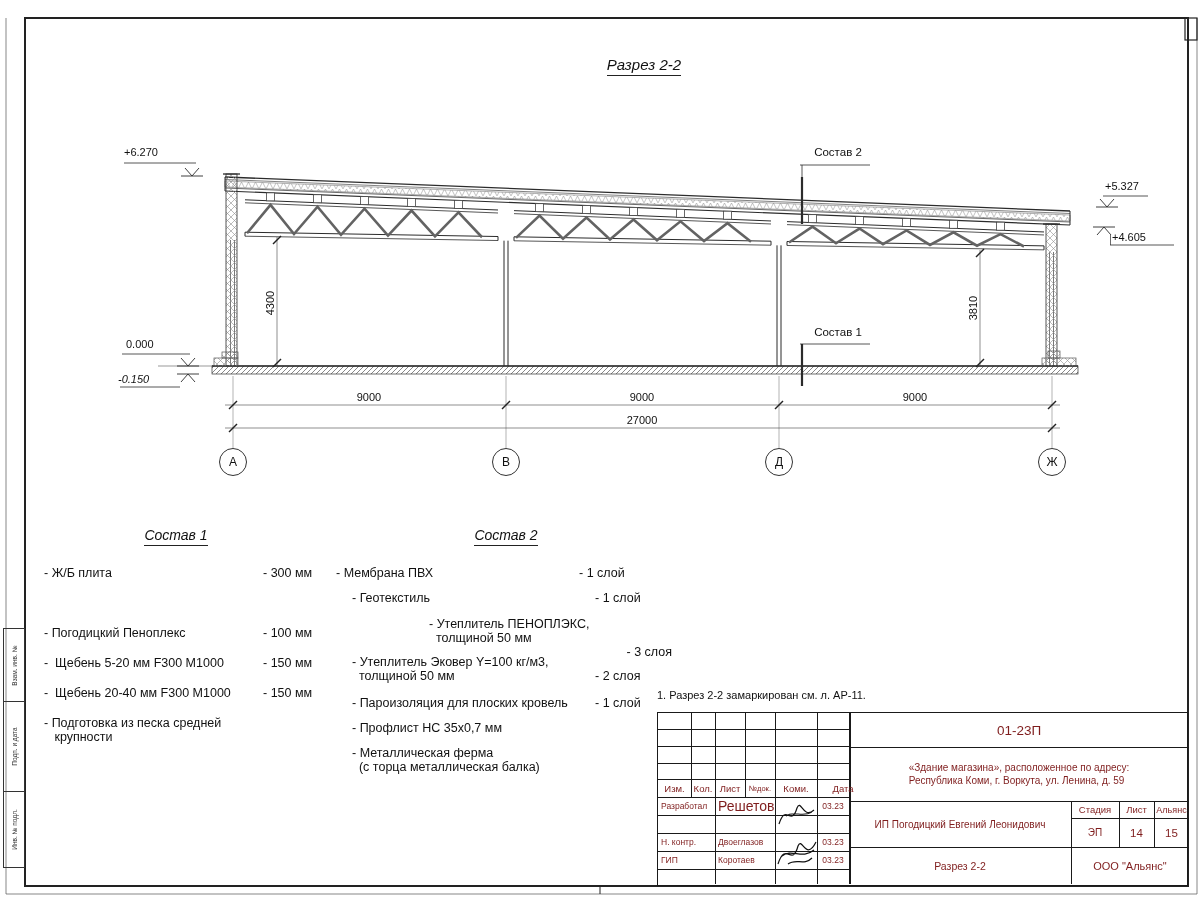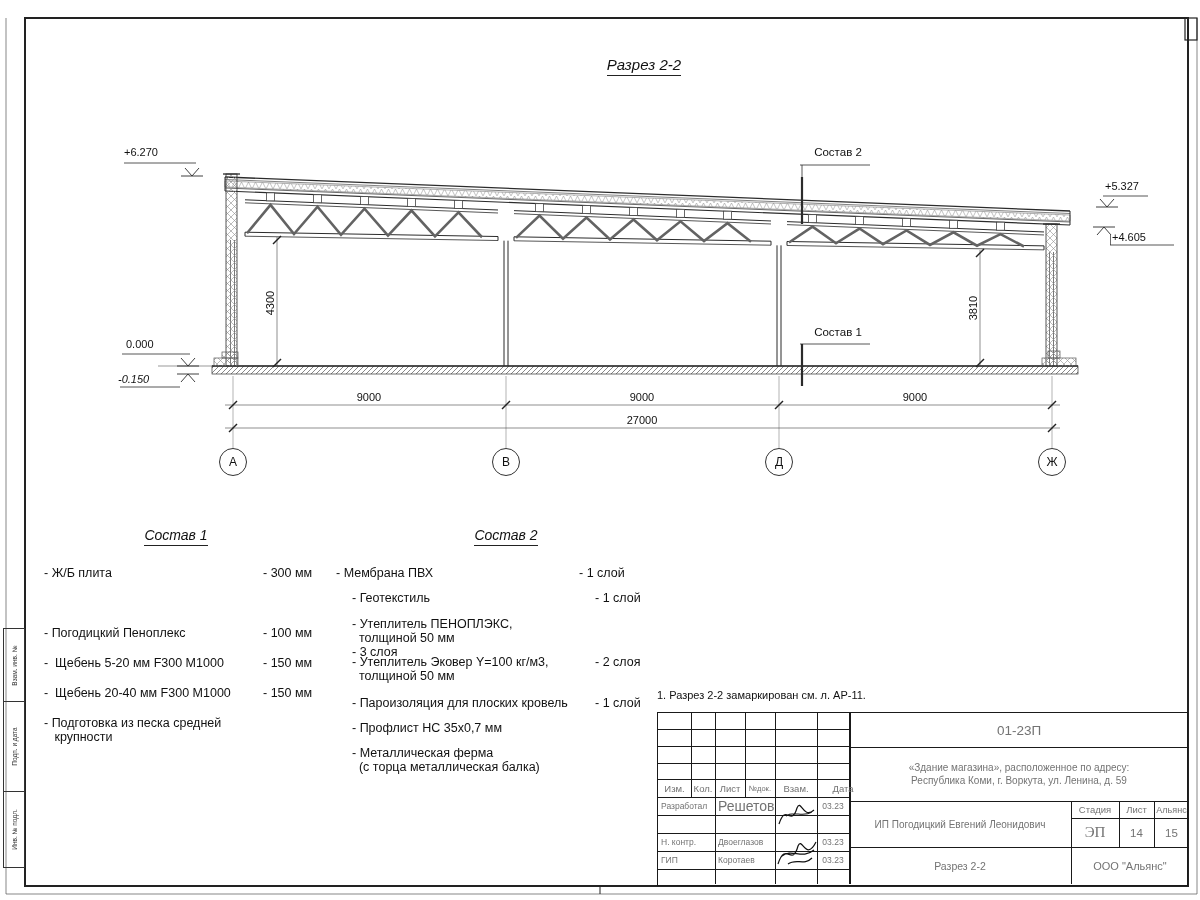--- a/index.html
+++ b/index.html
@@ -5,33 +5,33 @@
   html,body{margin:0;padding:0;background:#fff;}
   body{width:1200px;height:900px;position:relative;overflow:hidden;
        font-family:"Liberation Sans",sans-serif;color:#111;}
   #stage{position:absolute;inset:0;}
   svg#dwg{position:absolute;left:0;top:0;}
   .lbl{position:absolute;white-space:nowrap;color:#111;}
   .ctr{text-align:center;}
   .it{font-style:italic;}
   .und{border-bottom:1px solid #222;padding-bottom:2px;}
   .rot{transform:rotate(-90deg);transform-origin:center center;}
-  .list-row{position:absolute;display:flex;align-items:flex-start;font-size:12.5px;line-height:14px;}
+  .list-row{position:absolute;display:flex;align-items:flex-end;font-size:12.5px;line-height:14px;}
   .nm{white-space:pre-wrap;}
   .s1 .nm{width:219px;}
   .s2 .nm{width:243px;}
   .val{white-space:nowrap;}
   
   .tb{position:absolute;left:657px;top:712px;width:531px;height:174px;
       border:1.6px solid #1a1a1a;box-sizing:border-box;}
   .tb .h{position:absolute;height:1px;background:#1a1a1a;}
   .tb .v{position:absolute;width:1px;background:#1a1a1a;}
   .tb .v.th{width:1.6px;}
   .tb .cell{position:absolute;display:flex;align-items:center;justify-content:center;
-            text-align:center;color:#737373;overflow:hidden;}
+            text-align:left;color:#7f1d1d;overflow:hidden;}
   .tb .cell.la{justify-content:flex-start;padding-left:3px;box-sizing:border-box;}
   .tb .pre{white-space:pre-line;}
   .sig{position:absolute;}
   
   .strip{position:absolute;left:3px;top:628px;width:22px;height:240px;
          border:1px solid #333;box-sizing:border-box;}
   .strip .div{position:absolute;left:0;width:100%;height:1px;background:#333;}
   .strip .cell{position:absolute;left:0;width:100%;display:flex;align-items:center;justify-content:center;}
   .strip .cell span{transform:rotate(-90deg);white-space:nowrap;font-size:6.5px;color:#333;}
 </style>
@@ -305,21 +305,21 @@
     <div class="v" style="left:159px;top:0;height:171px;"></div>
     <div class="v th" style="left:191px;top:0;height:171px;"></div>
     <div class="v" style="left:413px;top:88px;height:83px;"></div>
     <div class="v" style="left:461px;top:88px;height:46px;"></div>
     <div class="v" style="left:496px;top:88px;height:46px;"></div>
 
     <div class="cell" style="left:0;top:66px;width:33px;height:18px;font-size:9.5px;">Изм.</div>
     <div class="cell" style="left:33px;top:66px;width:24px;height:18px;font-size:9.5px;">Кол.</div>
     <div class="cell" style="left:57px;top:66px;width:30px;height:18px;font-size:9.5px;">Лист</div>
     <div class="cell" style="left:87px;top:66px;width:30px;height:18px;font-size:7.5px;">№док.</div>
-    <div class="cell" style="left:117px;top:66px;width:42px;height:18px;font-size:9.5px;">Взам.</div>
+    <div class="cell" style="left:117px;top:66px;width:42px;height:18px;font-size:9.5px;">Коми.</div>
     <div class="cell" style="left:159px;top:66px;width:52px;height:18px;font-size:9.5px;">Дата</div>
 
     <div class="cell la" style="left:0;top:84px;width:57px;height:18px;font-size:8.5px;">Разработал</div>
     <div class="cell la" style="left:57px;top:84px;width:60px;height:18px;font-size:14px;">Решетова</div>
     <div class="cell" style="left:159px;top:84px;width:32px;height:18px;font-size:8.5px;">03.23</div>
     <div class="cell la" style="left:0;top:120px;width:57px;height:18px;font-size:8.5px;">Н. контр.</div>
     <div class="cell la" style="left:57px;top:120px;width:60px;height:18px;font-size:8.5px;">Двоеглазов</div>
     <div class="cell" style="left:159px;top:120px;width:32px;height:18px;font-size:8.5px;">03.23</div>
     <div class="cell la" style="left:0;top:138px;width:57px;height:18px;font-size:8.5px;">ГИП</div>
     <div class="cell la" style="left:57px;top:138px;width:60px;height:18px;font-size:8.5px;">Коротаев</div>
@@ -333,21 +333,21 @@
     </svg>
 
     <div class="cell" style="left:191px;top:0;width:340px;height:34px;font-size:13.5px;">01-23П</div>
     <div class="cell pre" style="left:191px;top:34px;width:340px;height:54px;font-size:10px;line-height:13px;">«Здание магазина», расположенное по адресу:
 Республика Коми, г. Воркута, ул. Ленина, д. 59</div>
     <div class="cell" style="left:191px;top:88px;width:222px;height:46px;font-size:10px;">ИП Погодицкий Евгений Леонидович</div>
     <div class="cell" style="left:191px;top:134px;width:222px;height:37px;font-size:10.5px;">Разрез 2-2</div>
     <div class="cell" style="left:413px;top:88px;width:48px;height:17px;font-size:9.5px;">Стадия</div>
     <div class="cell" style="left:461px;top:88px;width:35px;height:17px;font-size:9.5px;">Лист</div>
     <div class="cell" style="left:496px;top:88px;width:35px;height:17px;font-size:9px;">Альянс</div>
-    <div class="cell" style="left:413px;top:105px;width:48px;height:29px;font-size:15px;font-family:Liberation Serif, serif;">ЭП</div>
+    <div class="cell" style="left:413px;top:105px;width:48px;height:29px;font-size:10px;">ЭП</div>
     <div class="cell" style="left:461px;top:105px;width:35px;height:29px;font-size:11.5px;">14</div>
     <div class="cell" style="left:496px;top:105px;width:35px;height:29px;font-size:11.5px;">15</div>
     <div class="cell" style="left:413px;top:134px;width:118px;height:37px;font-size:11px;">ООО "Альянс"</div>
   </div>
 
   <div class="strip">
     <div class="div" style="top:72px;"></div>
     <div class="div" style="top:162px;"></div>
     <div class="cell" style="top:0;height:72px;">
         <span>Взам. инв. №</span>

